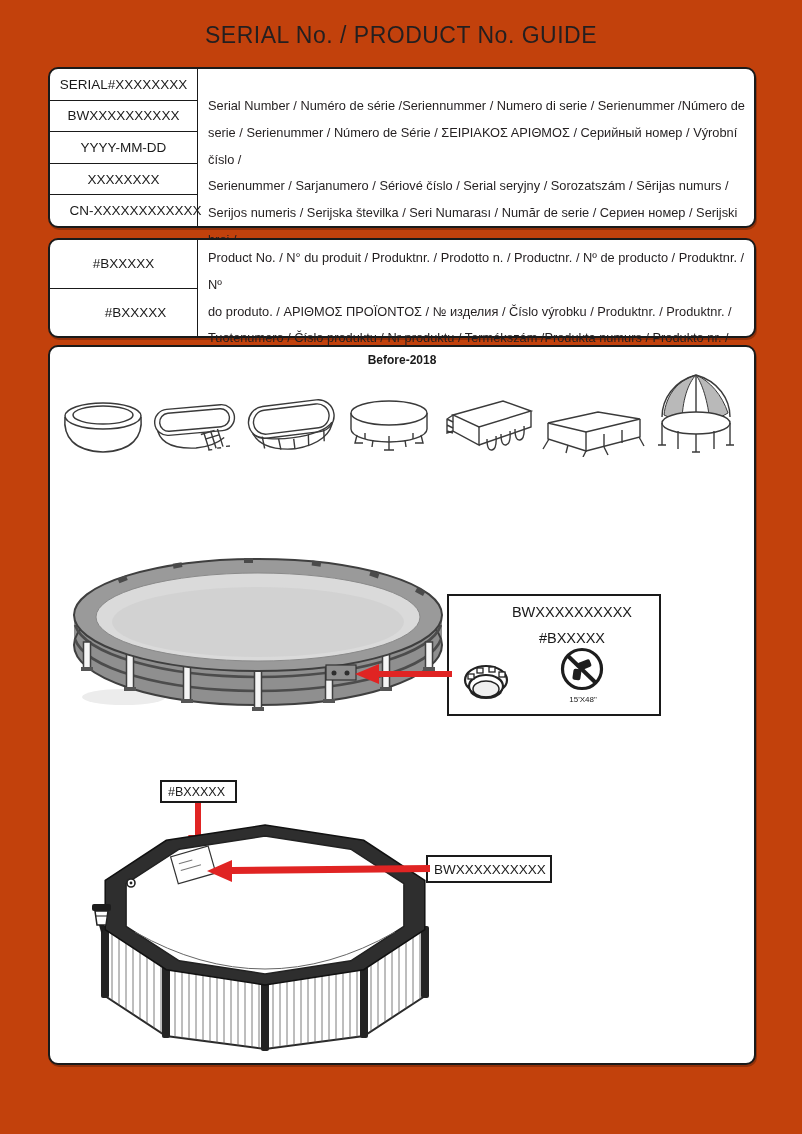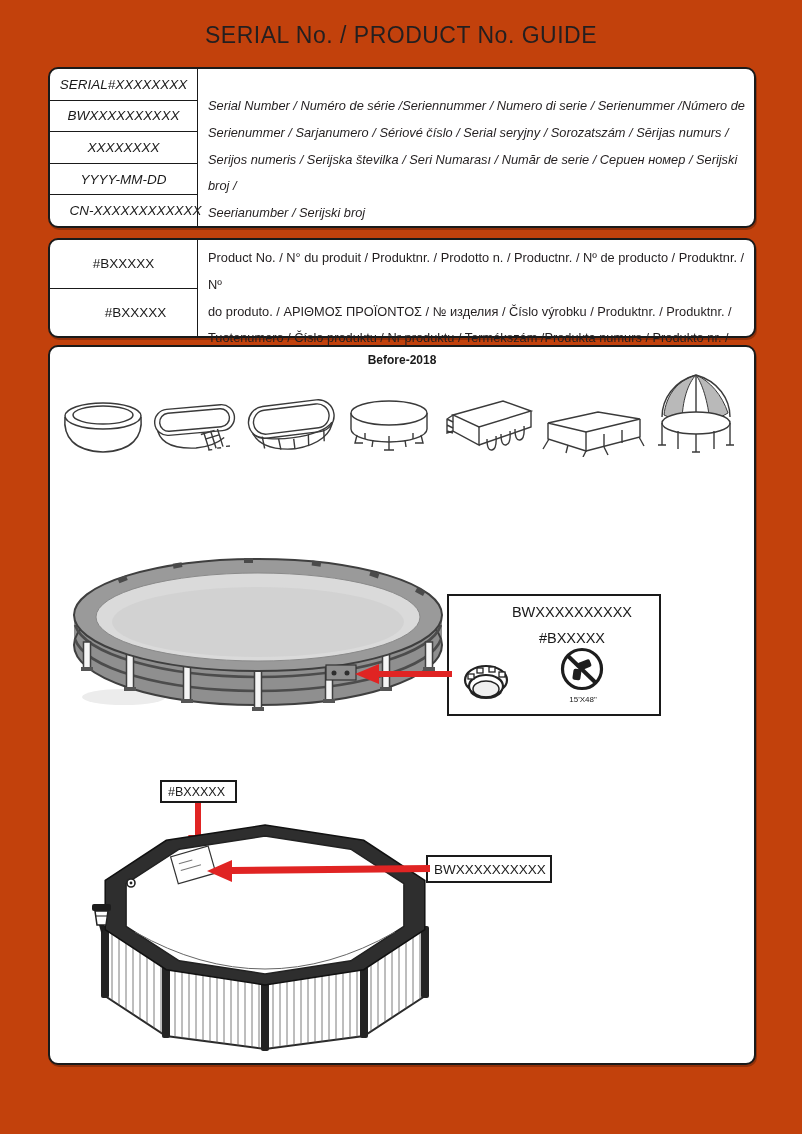--- a/index.html
+++ b/index.html
@@ -43,31 +43,32 @@
   .arrow{position:absolute;}
   #lower-pool{position:absolute;left:40px;top:473px;}
 </style>
 </head>
 <body>
 
 <div id="page">
 
   <div id="doc-title">SERIAL  No. / PRODUCT No. GUIDE</div>
 
-  <div id="serial-box" class="box" style="left:48px;top:67px;width:708px;height:161px;font-style:italic;">
+  <div id="serial-box" class="box" style="left:48px;top:67px;width:708px;height:161px;">
     <div class="split">
       <div class="left-col">
         <div class="code-cell">SERIAL#XXXXXXXX</div>
         <div class="code-cell">BWXXXXXXXXXX</div>
+        <div class="code-cell">YYYY-MM-DD</div>
         <div class="code-cell">XXXXXXXX</div>
-        <div class="code-cell">YYYY-MM-DD</div>
         <div class="code-cell">CN-XXXXXXXXXXXX</div>
       </div>
       <div class="desc">
         <div>Serial Number / Numéro de série /Seriennummer / Numero di serie / Serienummer /Número de</div>
+        <div>serie / Serienummer / Número de Série / ΣΕΙΡΙΑΚΟΣ ΑΡΙΘΜΟΣ / Серийный номер / Výrobní číslo /</div>
         <div>Serienummer / Sarjanumero / Sériové číslo / Serial seryjny / Sorozatszám / Sērijas numurs /</div>
         <div>Serijos numeris / Serijska številka / Seri Numarası / Număr de serie / Сериен номер / Serijski broj /</div>
         <div>Seerianumber / Serijski broj</div>
       </div>
     </div>
   </div>
 
   <div id="product-box" class="box" style="left:48px;top:238px;width:708px;height:100px;">
     <div class="split">
       <div class="left-col">

